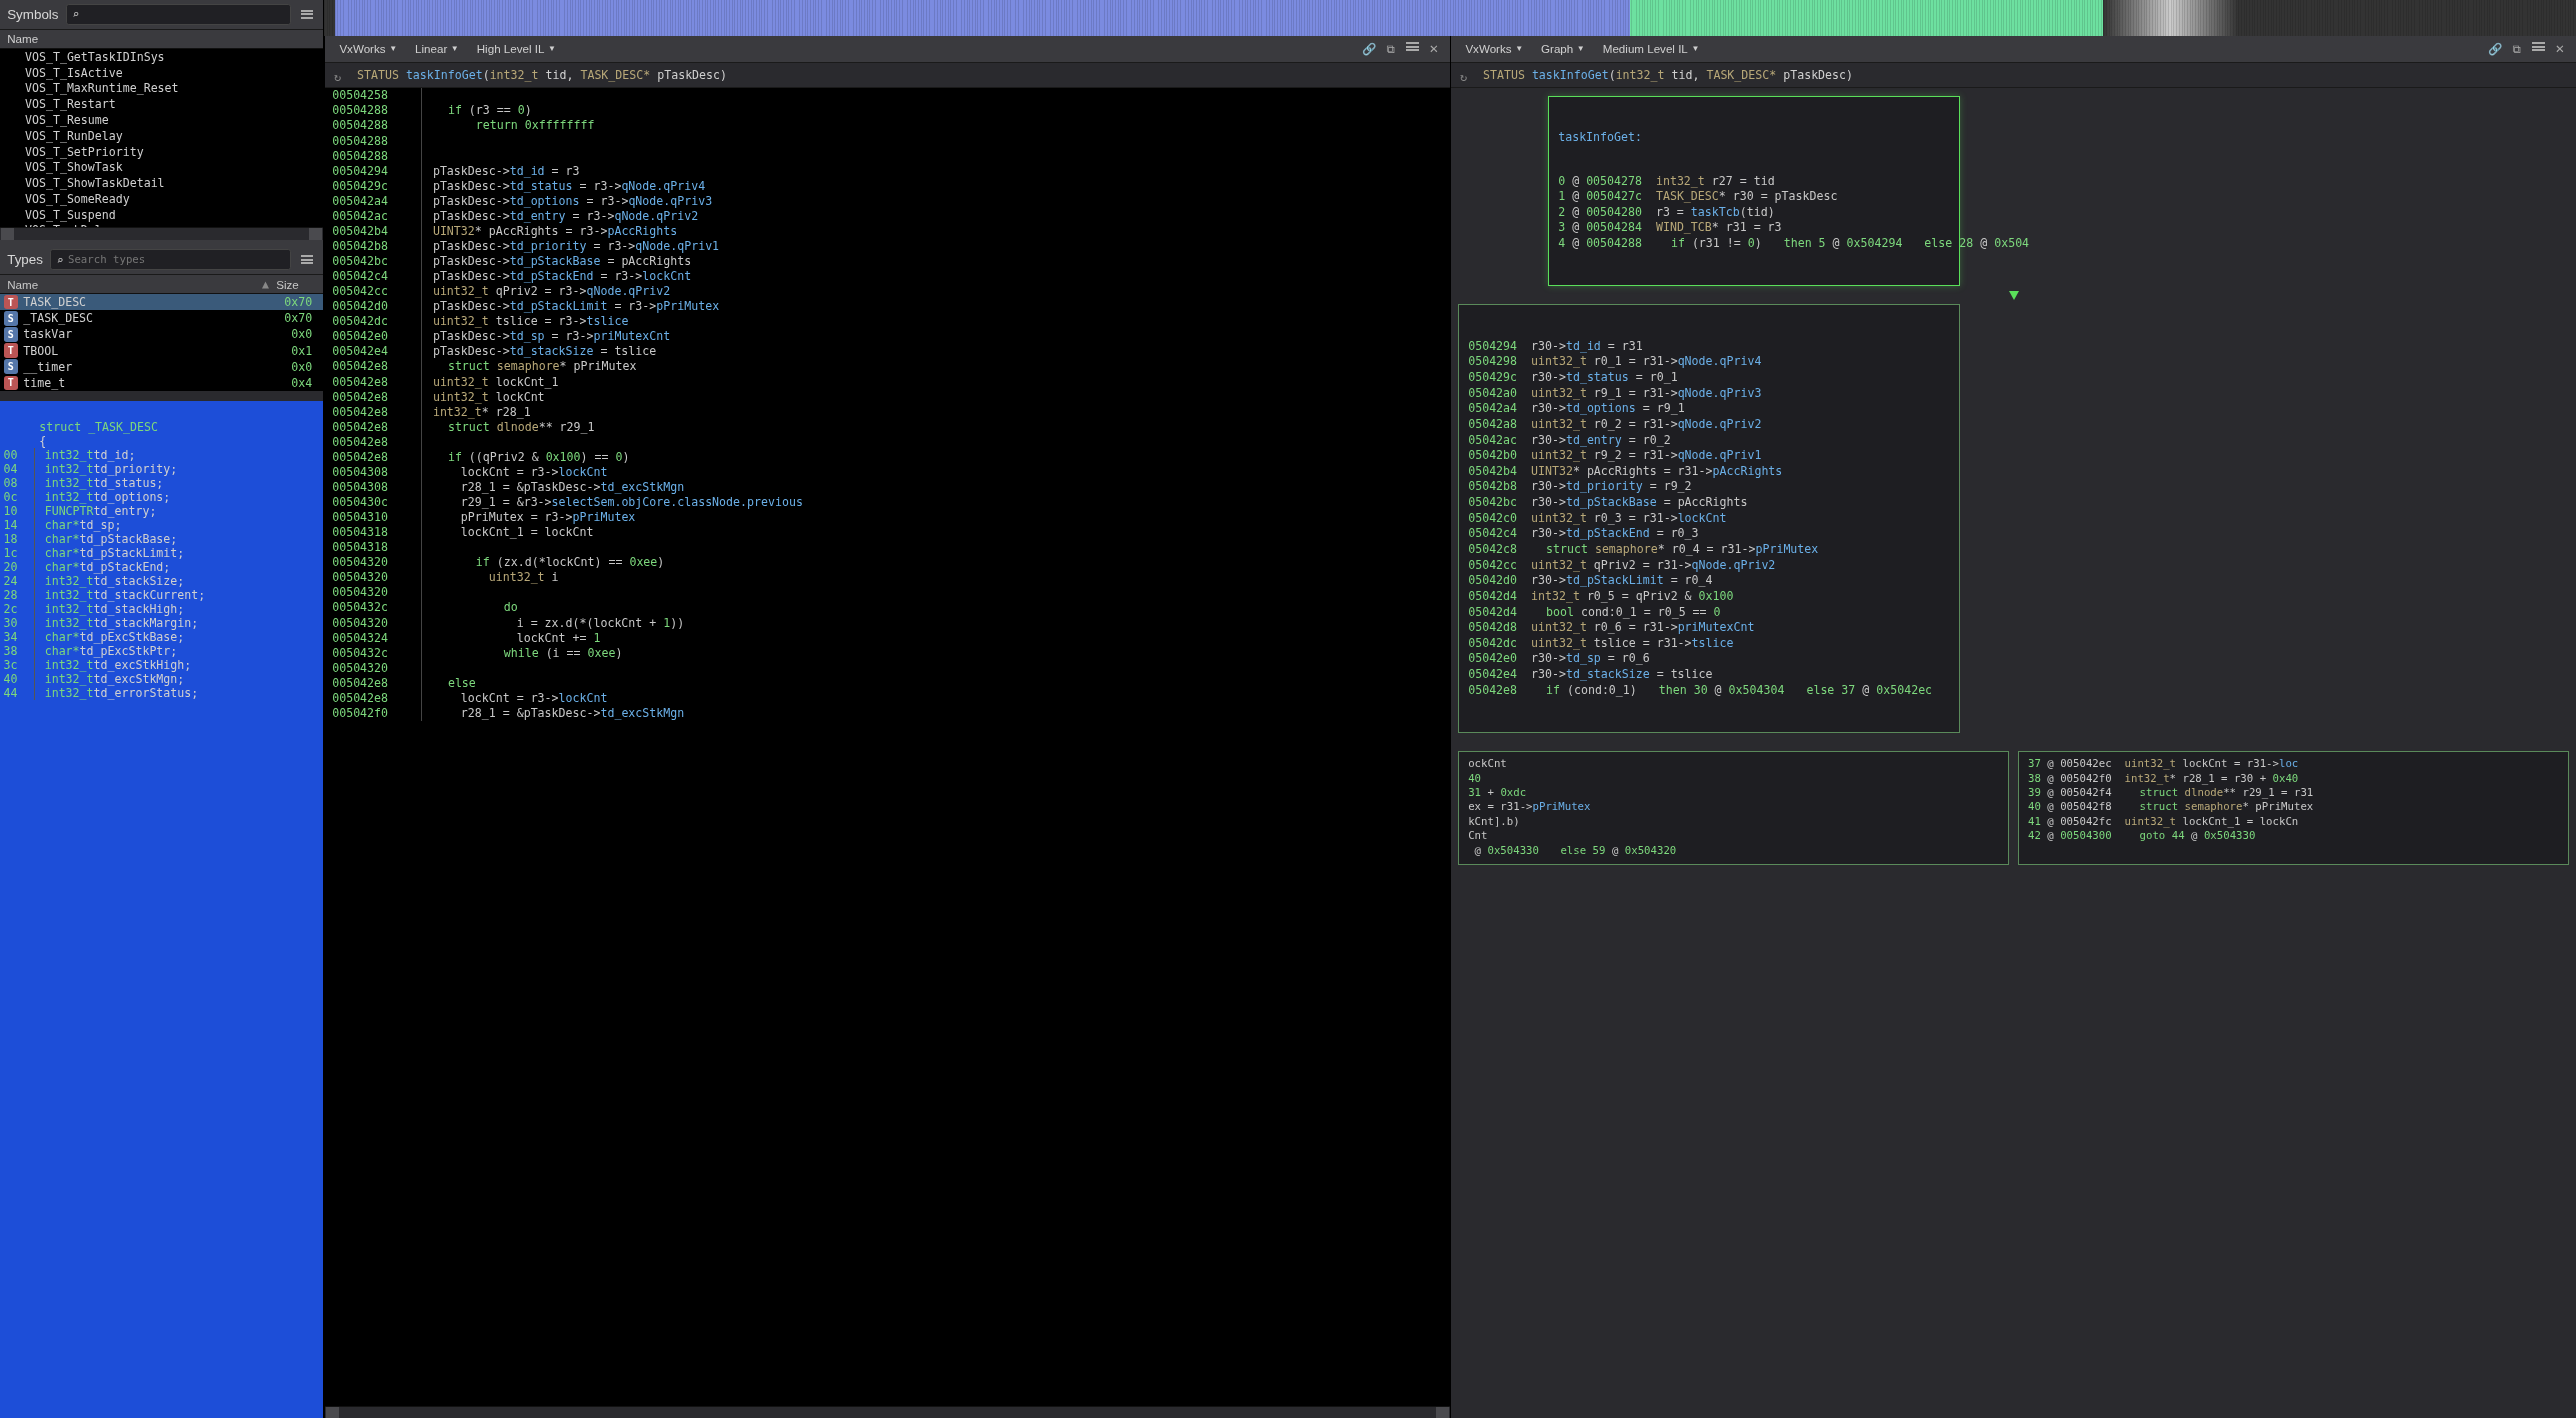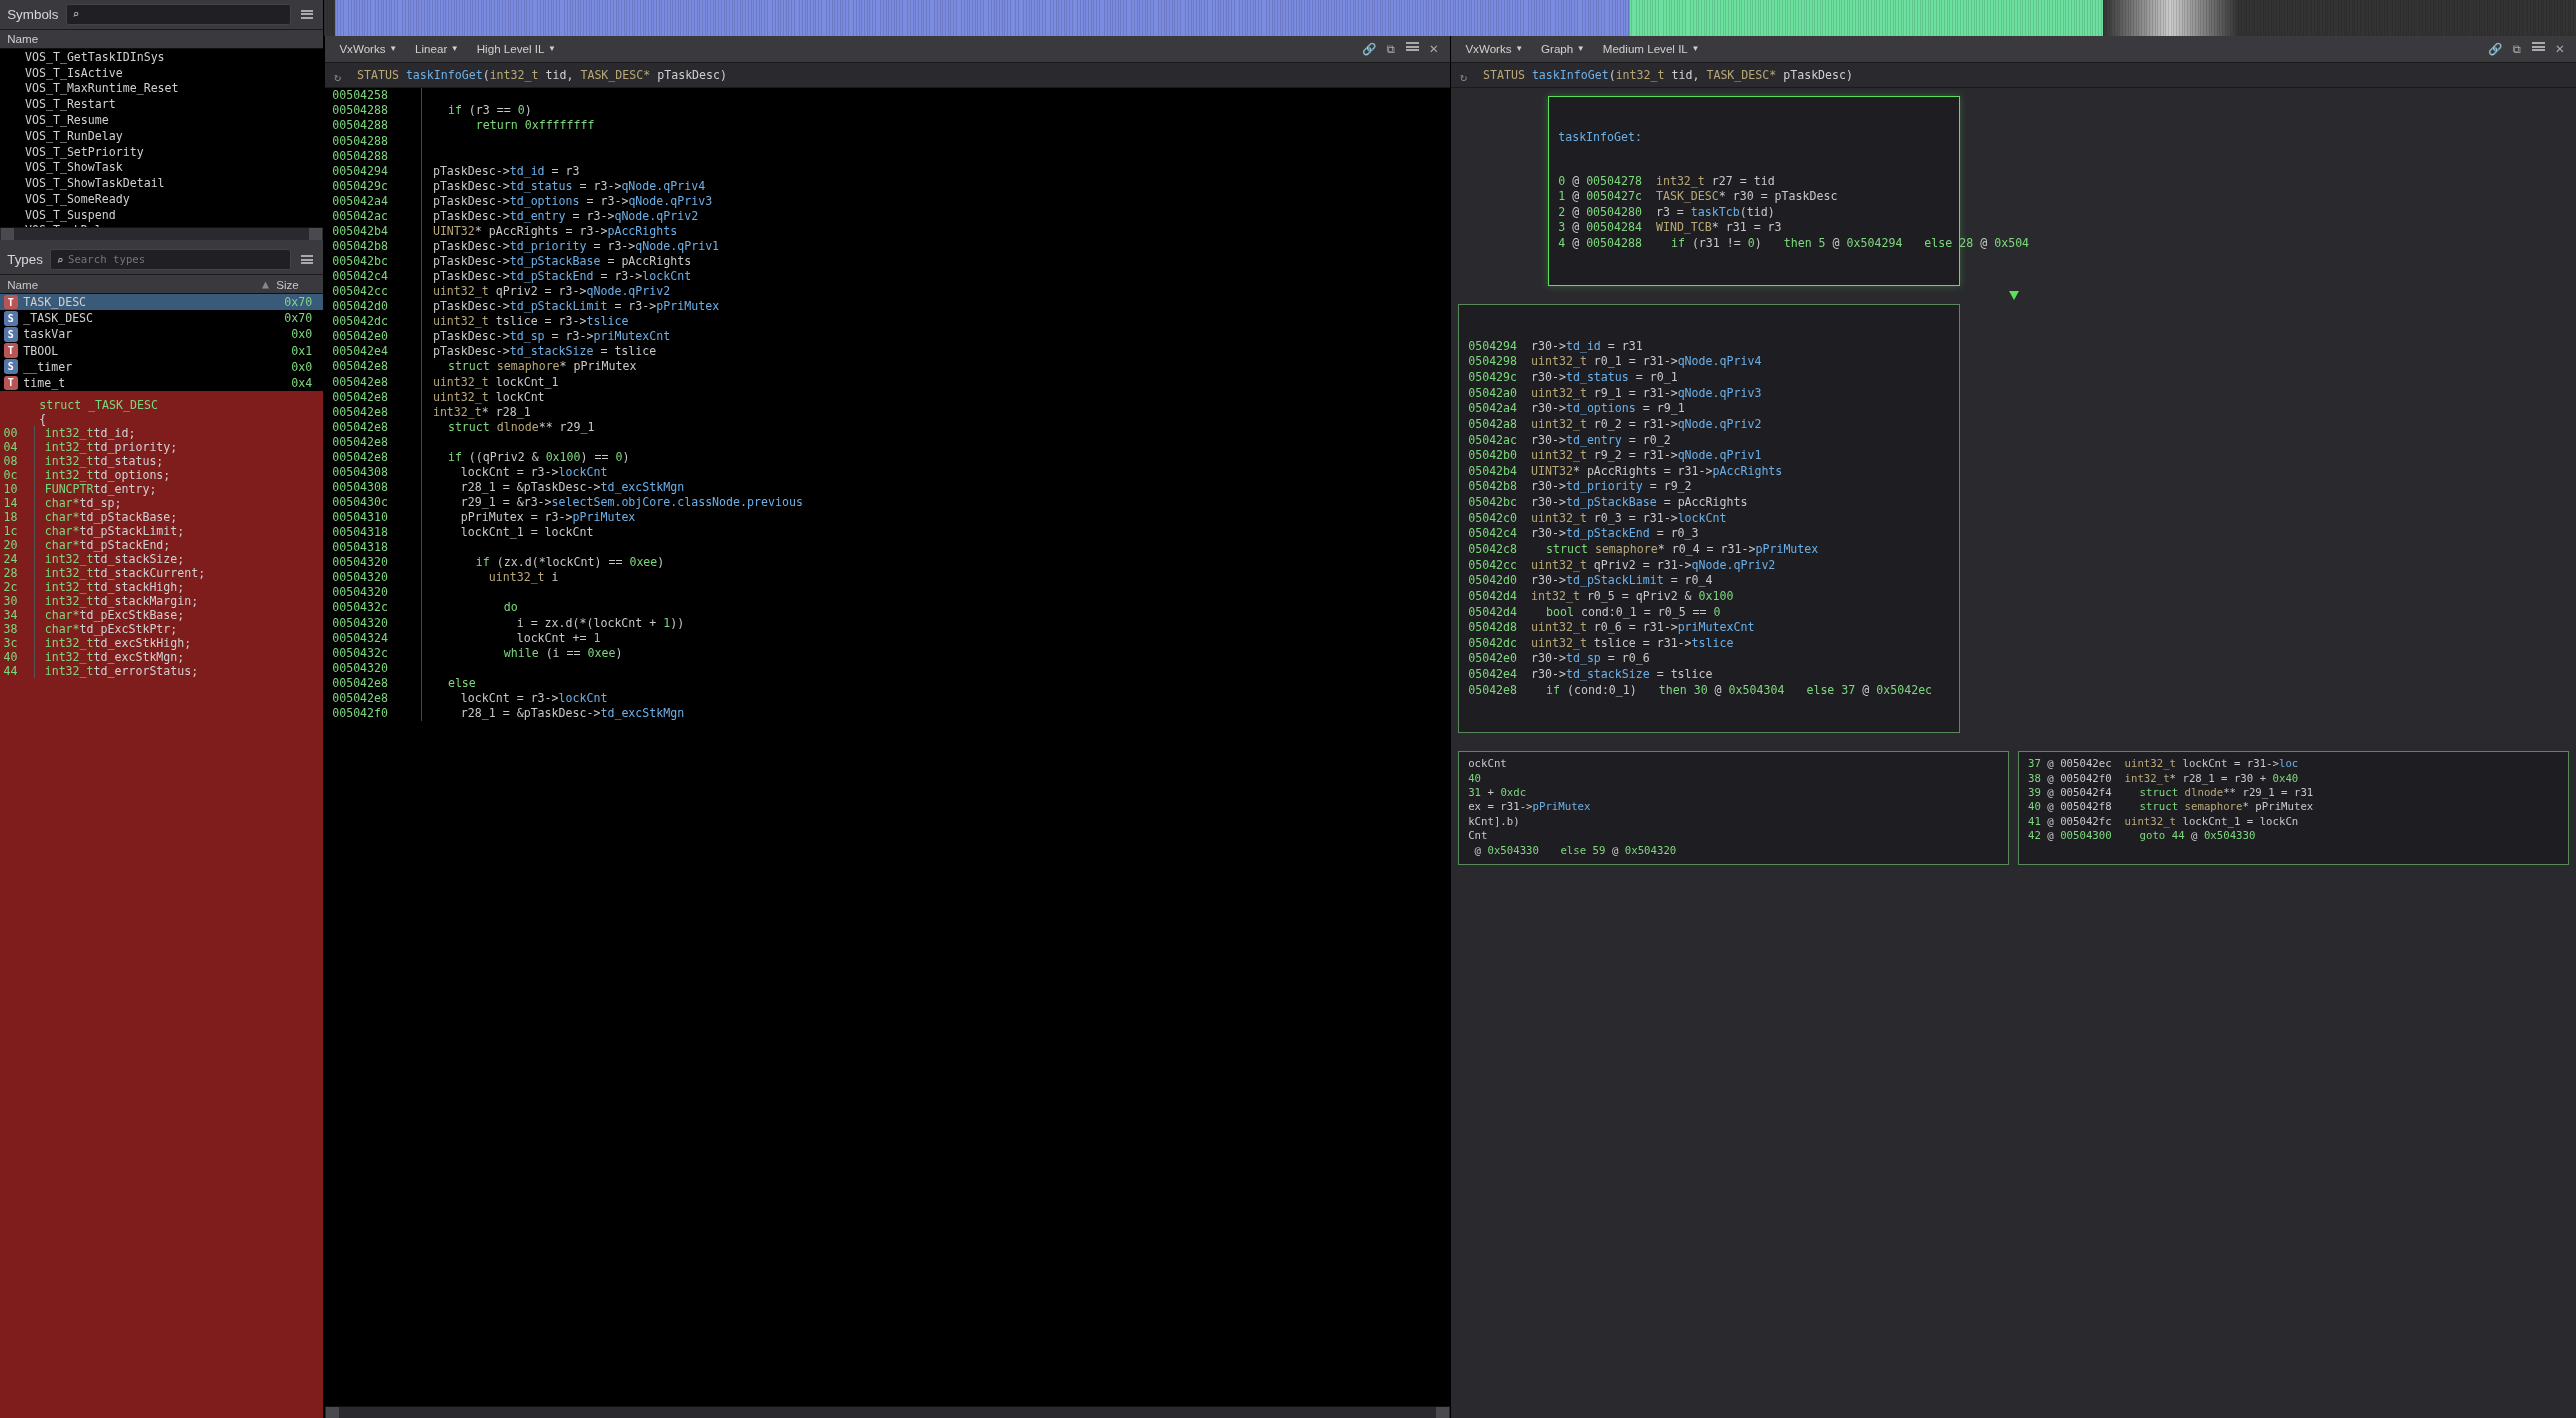--- a/index.html
+++ b/index.html
@@ -29,21 +29,21 @@
 .types-cols { display: flex; background: #3a3a3e; border-bottom: 0.9px solid #111; }
 .types-col-name { flex: 1; padding: 2.7px 7.2px; font-family: -apple-system, sans-serif; font-size: 11.6px; }
 .types-col-size { width: 54px; padding: 2.7px 7.2px; font-family: -apple-system, sans-serif; font-size: 11.6px; }
 .type-row { display: flex; align-items: center; padding: 0.9px 3.6px; cursor: pointer; }
 .type-row.selected { background: #3a5a7a; }
 .type-badge { width: 14.3px; height: 14.3px; border-radius: 2.7px; display: inline-flex; align-items: center; justify-content: center; font-size: 10px; font-weight: bold; color: #fff; margin-right: 5.4px; }
 .badge-t { background: #b55; }
 .badge-s { background: #57a; }
 .type-name { flex: 1; color: #d0d0d0; }
 .type-size { color: #7dd87d; padding-right: 7.2px; }
-.struct-view { flex: 1; background: #7f1d1d; overflow: auto; padding: 7px 0; }
+.struct-view { flex: 1; background: #1d4ed8; overflow: auto; padding: 19px 0; margin-top: 10px; }
 .struct-line { display: flex; white-space: pre; padding: 0 3.6px; }
 .struct-off { color: #7dd87d; width: 25px; }
 .struct-gutter { width: 10.7px; border-left: 0.9px solid #555; margin-left: 5.4px; }
 .kw { color: #7dd87d; }
 .fld { color: #d0d0d0; }
 .main-area { flex: 1; display: flex; flex-direction: column; min-width: 0; }
 .feature-map { height: 36px; background: linear-gradient(to right, #333 0%, #333 0.5%, #7b8be0 0.5%, #7b8be0 58%, #6de0a0 58%, #6de0a0 79%, #333 79%, #ccc 82%, #333 85%, #333 100%); position: relative; cursor: pointer; }
 .feature-map::before { content: ''; position: absolute; inset: 0; background-image: repeating-linear-gradient(90deg, rgba(0,0,0,0.2) 0 0.9px, transparent 0.9px 2.7px); opacity: 0.6; }
 .panes { flex: 1; display: flex; min-height: 0; }
 .pane { flex: 1; display: flex; flex-direction: column; min-width: 0; border-left: 0.9px solid #000; }

